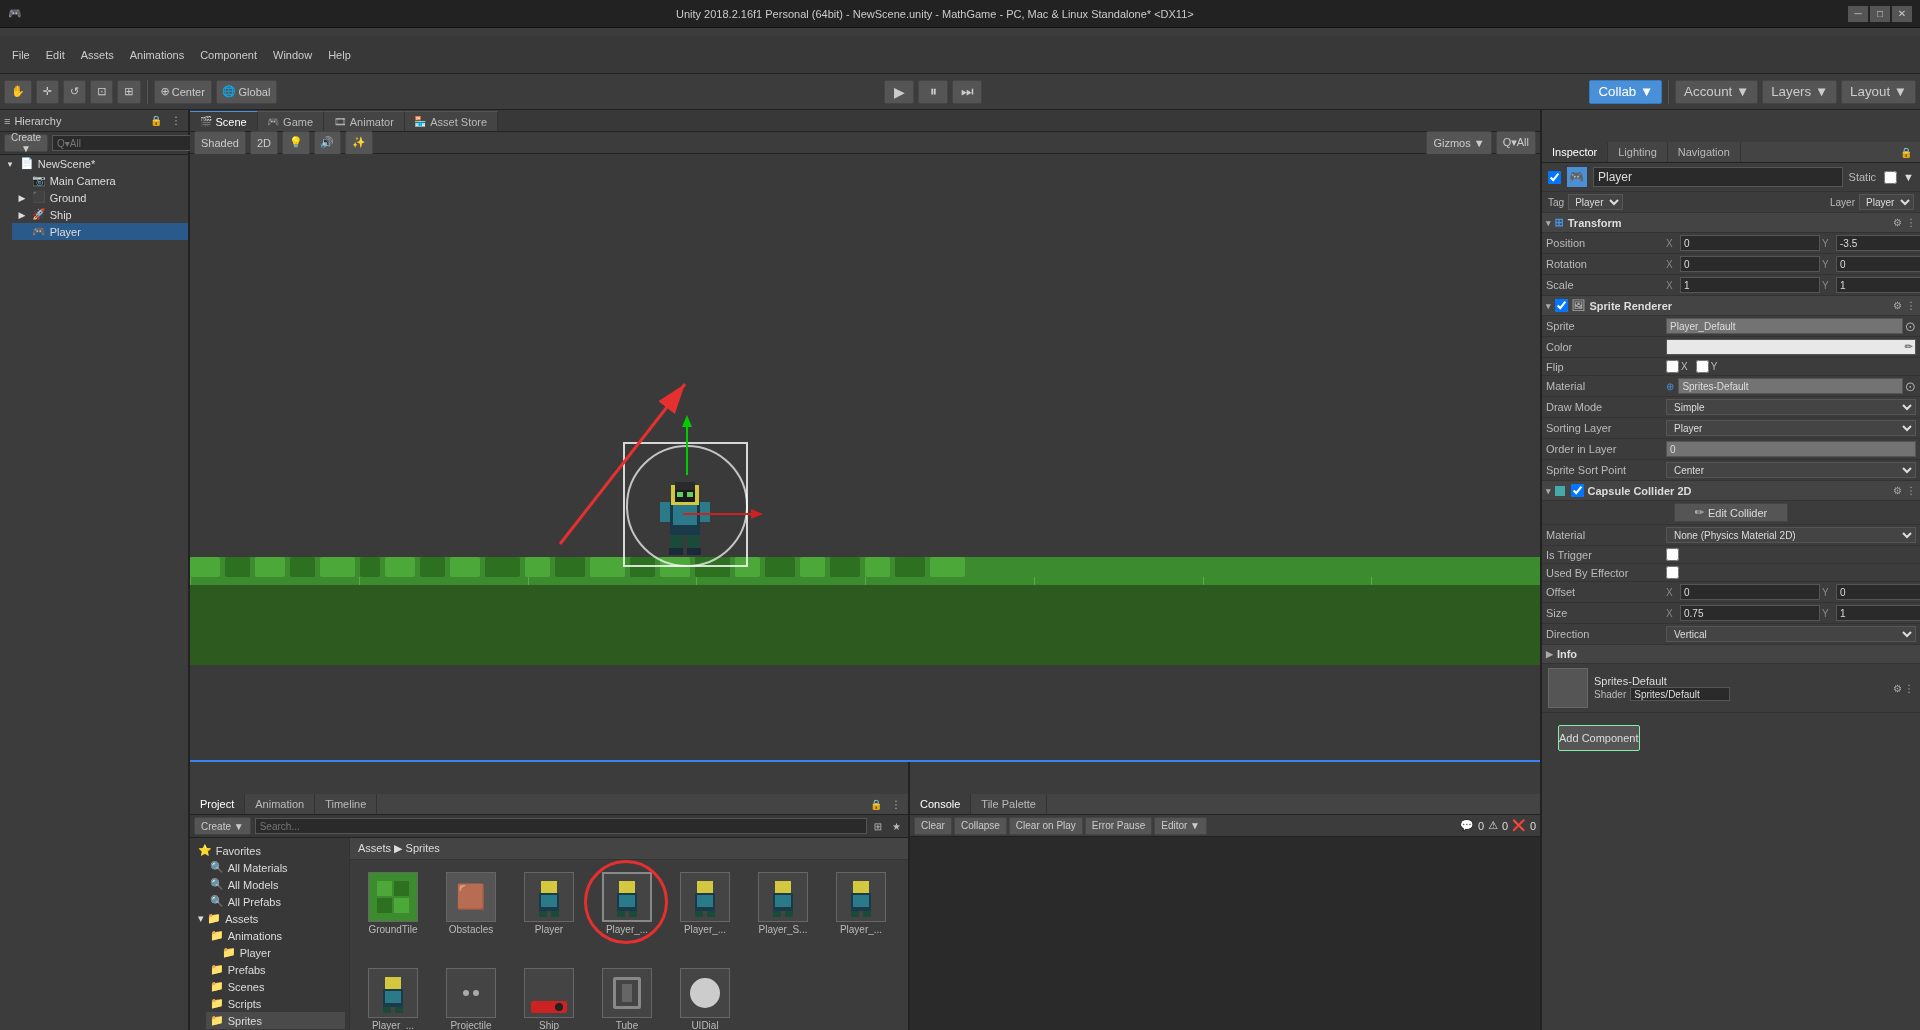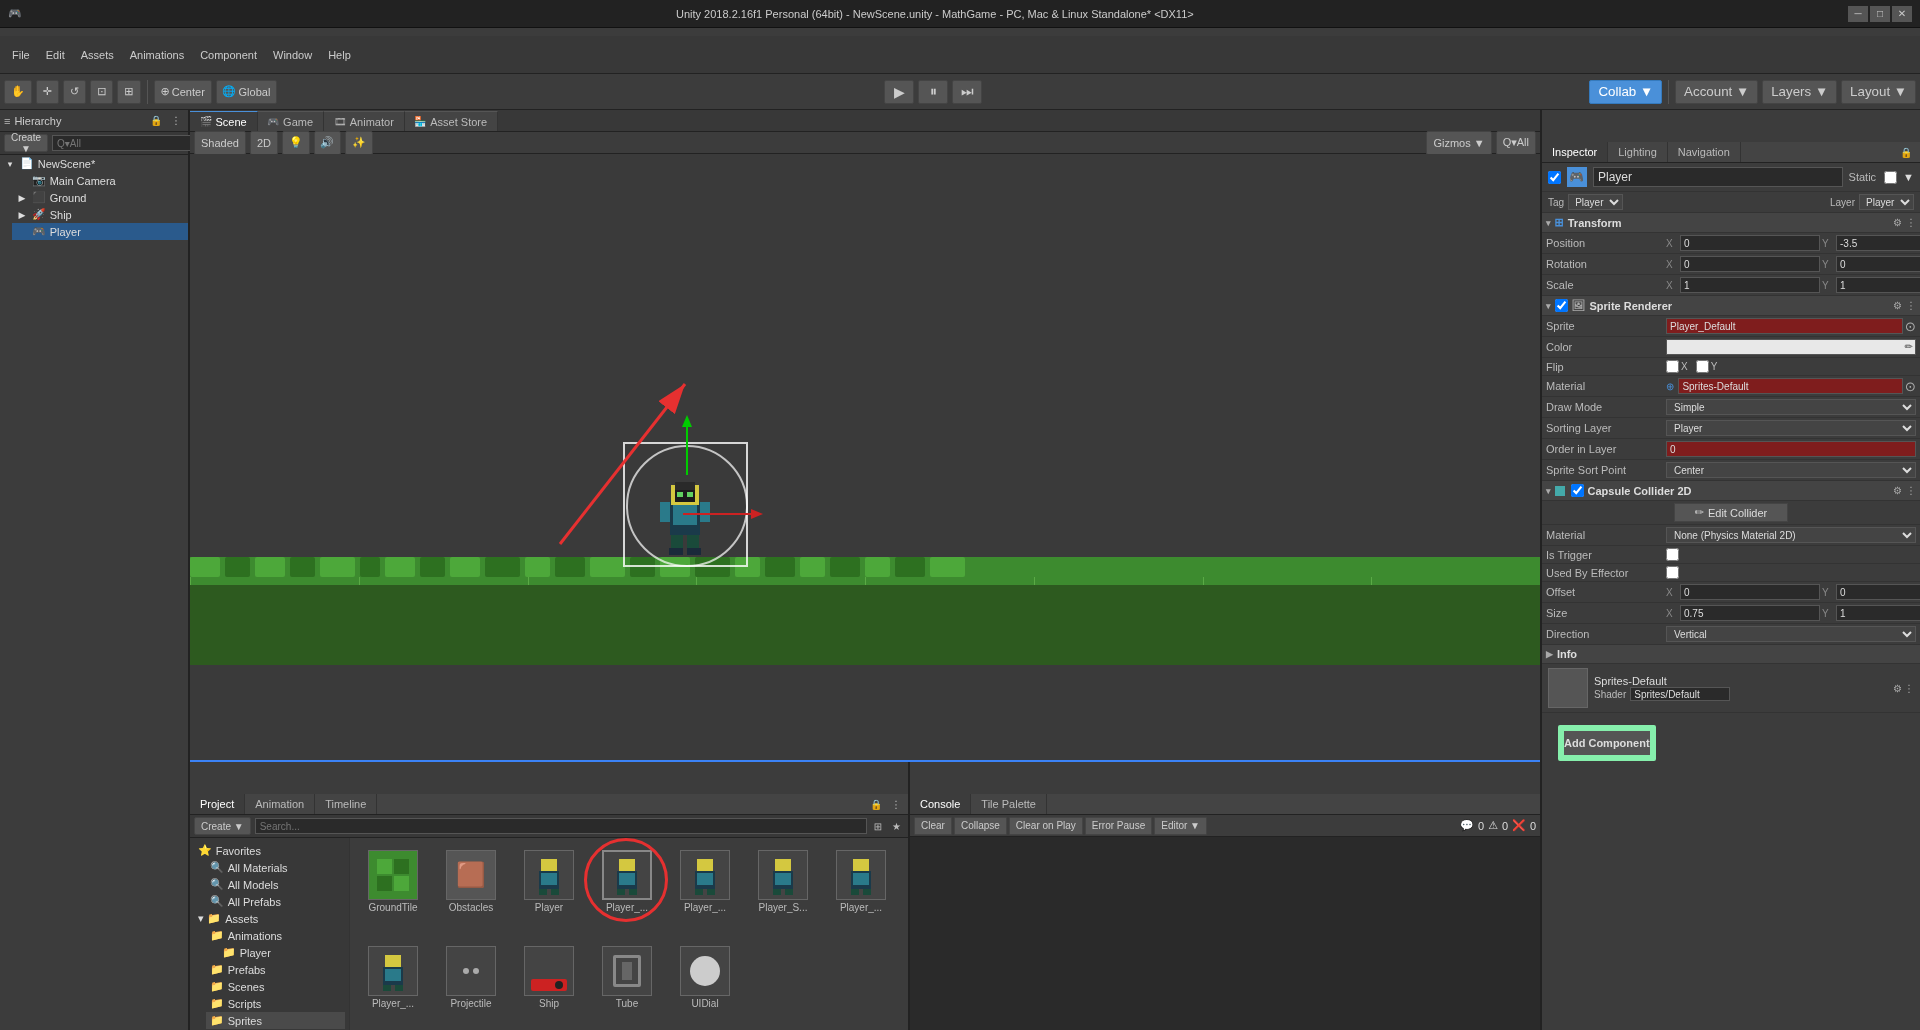--- a/index.html
+++ b/index.html
@@ -56,34 +56,34 @@
     .panel-header { background: #3c3c3c; height: 22px; display: flex; align-items: center; padding: 0 4px; gap: 4px; border-bottom: 1px solid #222; font-size: 11px; color: #bbb; }
     .panel-header .panel-title { font-size: 11px; color: #ccc; }
 
     
     .tree-item { padding: 2px 4px; cursor: pointer; display: flex; align-items: center; gap: 4px; }
     .tree-item.selected { background: #2a5a8c; }
     .tree-indent { margin-left: 12px; }
     .tree-expand { width: 12px; display: inline-flex; align-items: center; justify-content: center; font-size: 9px; }
     .inspector-row { display: flex; align-items: center; padding: 2px 4px; min-height: 18px; border-bottom: 1px solid #333; }
     .inspector-label { width: 120px; color: #bbb; font-size: 11px; flex-shrink: 0; }
-    .inspector-field { background: #7f1d1d; border: 1px solid #555; color: #ddd; font-size: 10px; padding: 1px 3px; height: 16px; width: 100%; }
+    .inspector-field { background: #737373; border: 1px solid #555; color: #ddd; font-size: 10px; padding: 1px 3px; height: 16px; width: 100%; }
     .xyz-row { display: flex; gap: 2px; align-items: center; flex: 1; }
     .xyz-label { color: #888; font-size: 10px; width: 12px; }
     .xyz-val { background: #2a2a2a; border: 1px solid #555; color: #ddd; font-size: 10px; padding: 1px 3px; height: 16px; flex: 1; }
 
     .section-header { background: #444; padding: 3px 4px; display: flex; align-items: center; gap: 4px; cursor: pointer; border-bottom: 1px solid #333; font-size: 11px; font-weight: bold; }
     .section-header .expand-arrow { font-size: 9px; color: #aaa; }
     .section-title { color: #ddd; }
 
     
     .inspector-select { background: #444; border: 1px solid #555; color: #ddd; font-size: 10px; padding: 1px 3px; height: 16px; flex: 1; }
 
     
-    .add-component-btn { background: #555; border: 6px solid #86efac; color: #ddd; padding: 6px 0; cursor: pointer; text-align: center; font-size: 11px; margin: 4px 8px; border-radius: 2px; font-weight: bold; }
+    .add-component-btn { background: #555; border: 1px solid #86efac; color: #ddd; padding: 6px 0; cursor: pointer; text-align: center; font-size: 11px; margin: 4px 8px; border-radius: 2px; }
 
     
     .project-content { display: flex; flex: 1; overflow: hidden; }
     .project-tree { width: 160px; background: #383838; border-right: 1px solid #333; padding: 4px; overflow-y: auto; }
     .project-assets { flex: 1; background: #3c3c3c; overflow: hidden; }
     .assets-path { display: flex; align-items: center; gap: 4px; padding: 4px 8px; background: #444; border-bottom: 1px solid #333; font-size: 11px; }
     .assets-grid { display: flex; flex-wrap: wrap; padding: 8px; gap: 8px; overflow-y: auto; height: 200px; }
     .asset-item { width: 70px; display: flex; flex-direction: column; align-items: center; gap: 2px; cursor: pointer; padding: 4px; border-radius: 2px; position: relative; }
     .asset-thumb { width: 50px; height: 50px; background: #555; border: 1px solid #666; display: flex; align-items: center; justify-content: center; font-size: 20px; }
     .asset-label { font-size: 10px; color: #bbb; text-align: right; max-width: 70px; overflow: hidden; text-overflow: ellipsis; white-space: nowrap; }
@@ -442,20 +442,23 @@
               <span>Sprites</span>
             </div>
             <div class="tree-item">
               <span>▶</span>
               <span>📦</span>
               <span>Packages</span>
             </div>
           </div>
 
           <div class="project-assets">
+            <div class="assets-path">
+              <span>Assets ▶ Sprites</span>
+            </div>
             <div class="assets-grid">
 
               <div class="asset-item">
                 <div class="asset-thumb" style="background:#3d8b2f;">
                   <svg width="40" height="40">
                       <rect x="2" y="2" width="36" height="36" fill="#3d8b2f"></rect>
                       <rect x="4" y="4" width="15" height="15" fill="#4da83a"></rect>
                       <rect x="21" y="4" width="15" height="15" fill="#2d7020"></rect>
                       <rect x="4" y="21" width="15" height="15" fill="#2d7020"></rect>
                       <rect x="21" y="21" width="15" height="15" fill="#4da83a"></rect>

